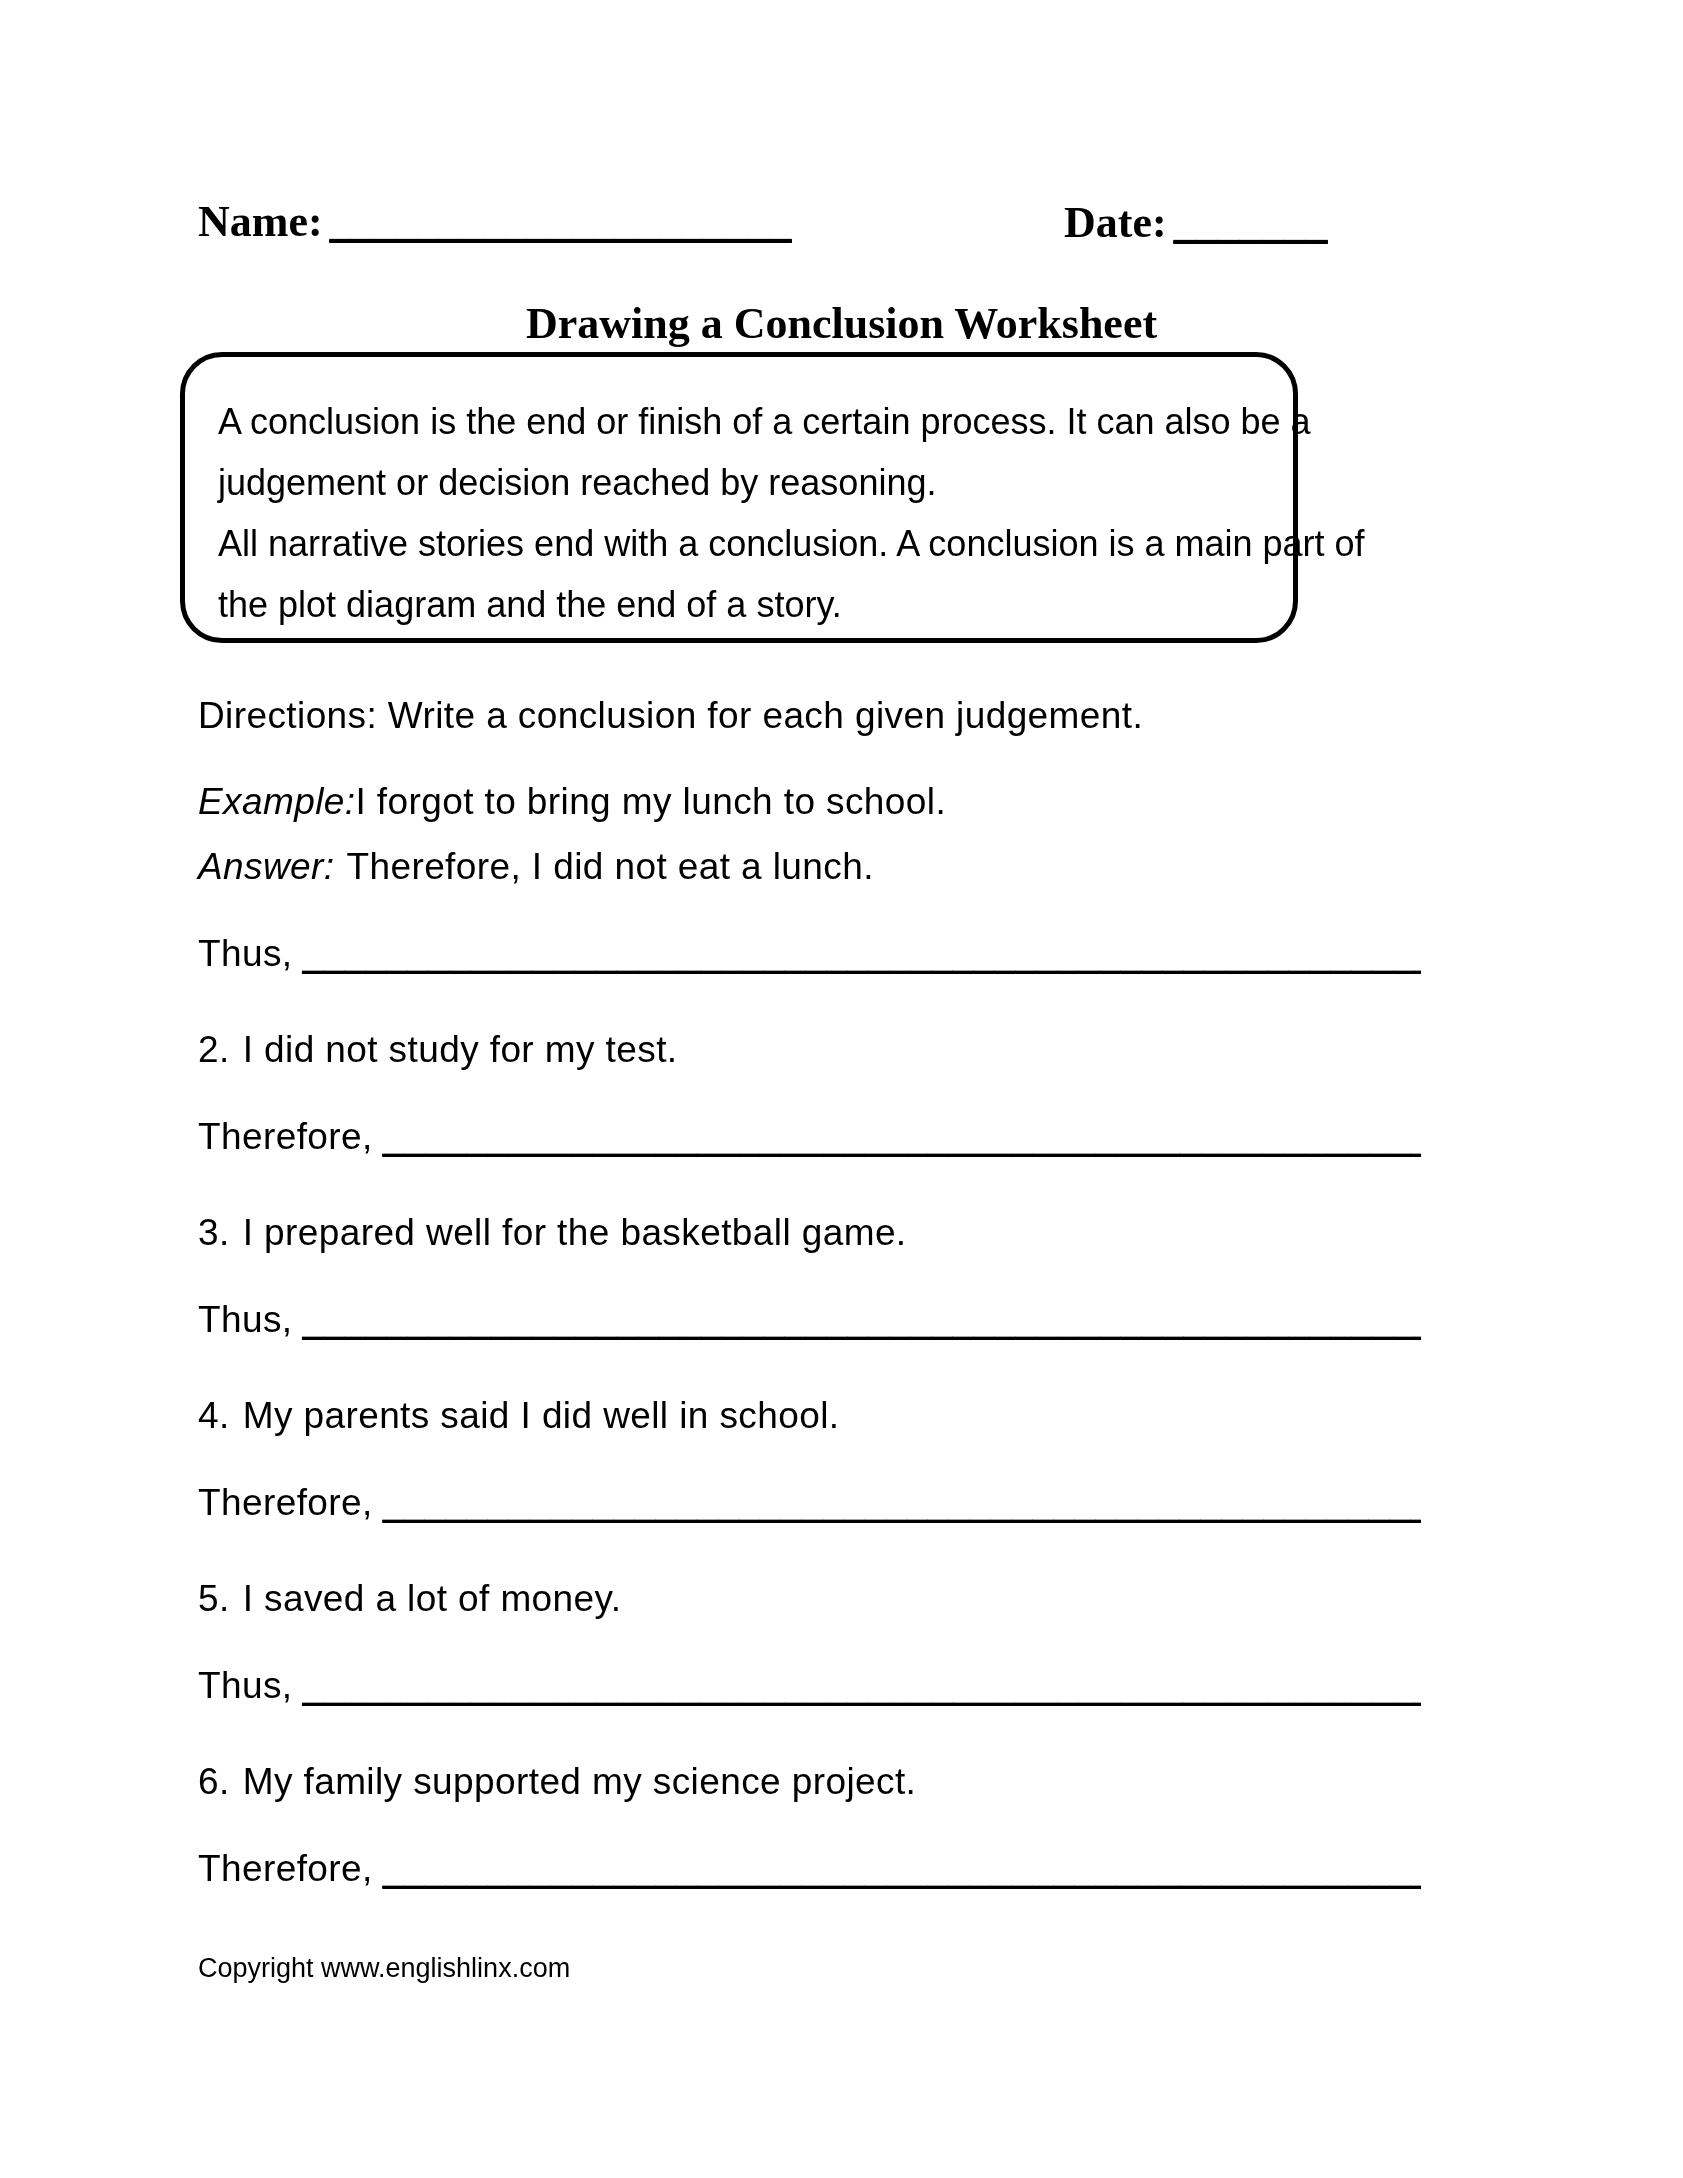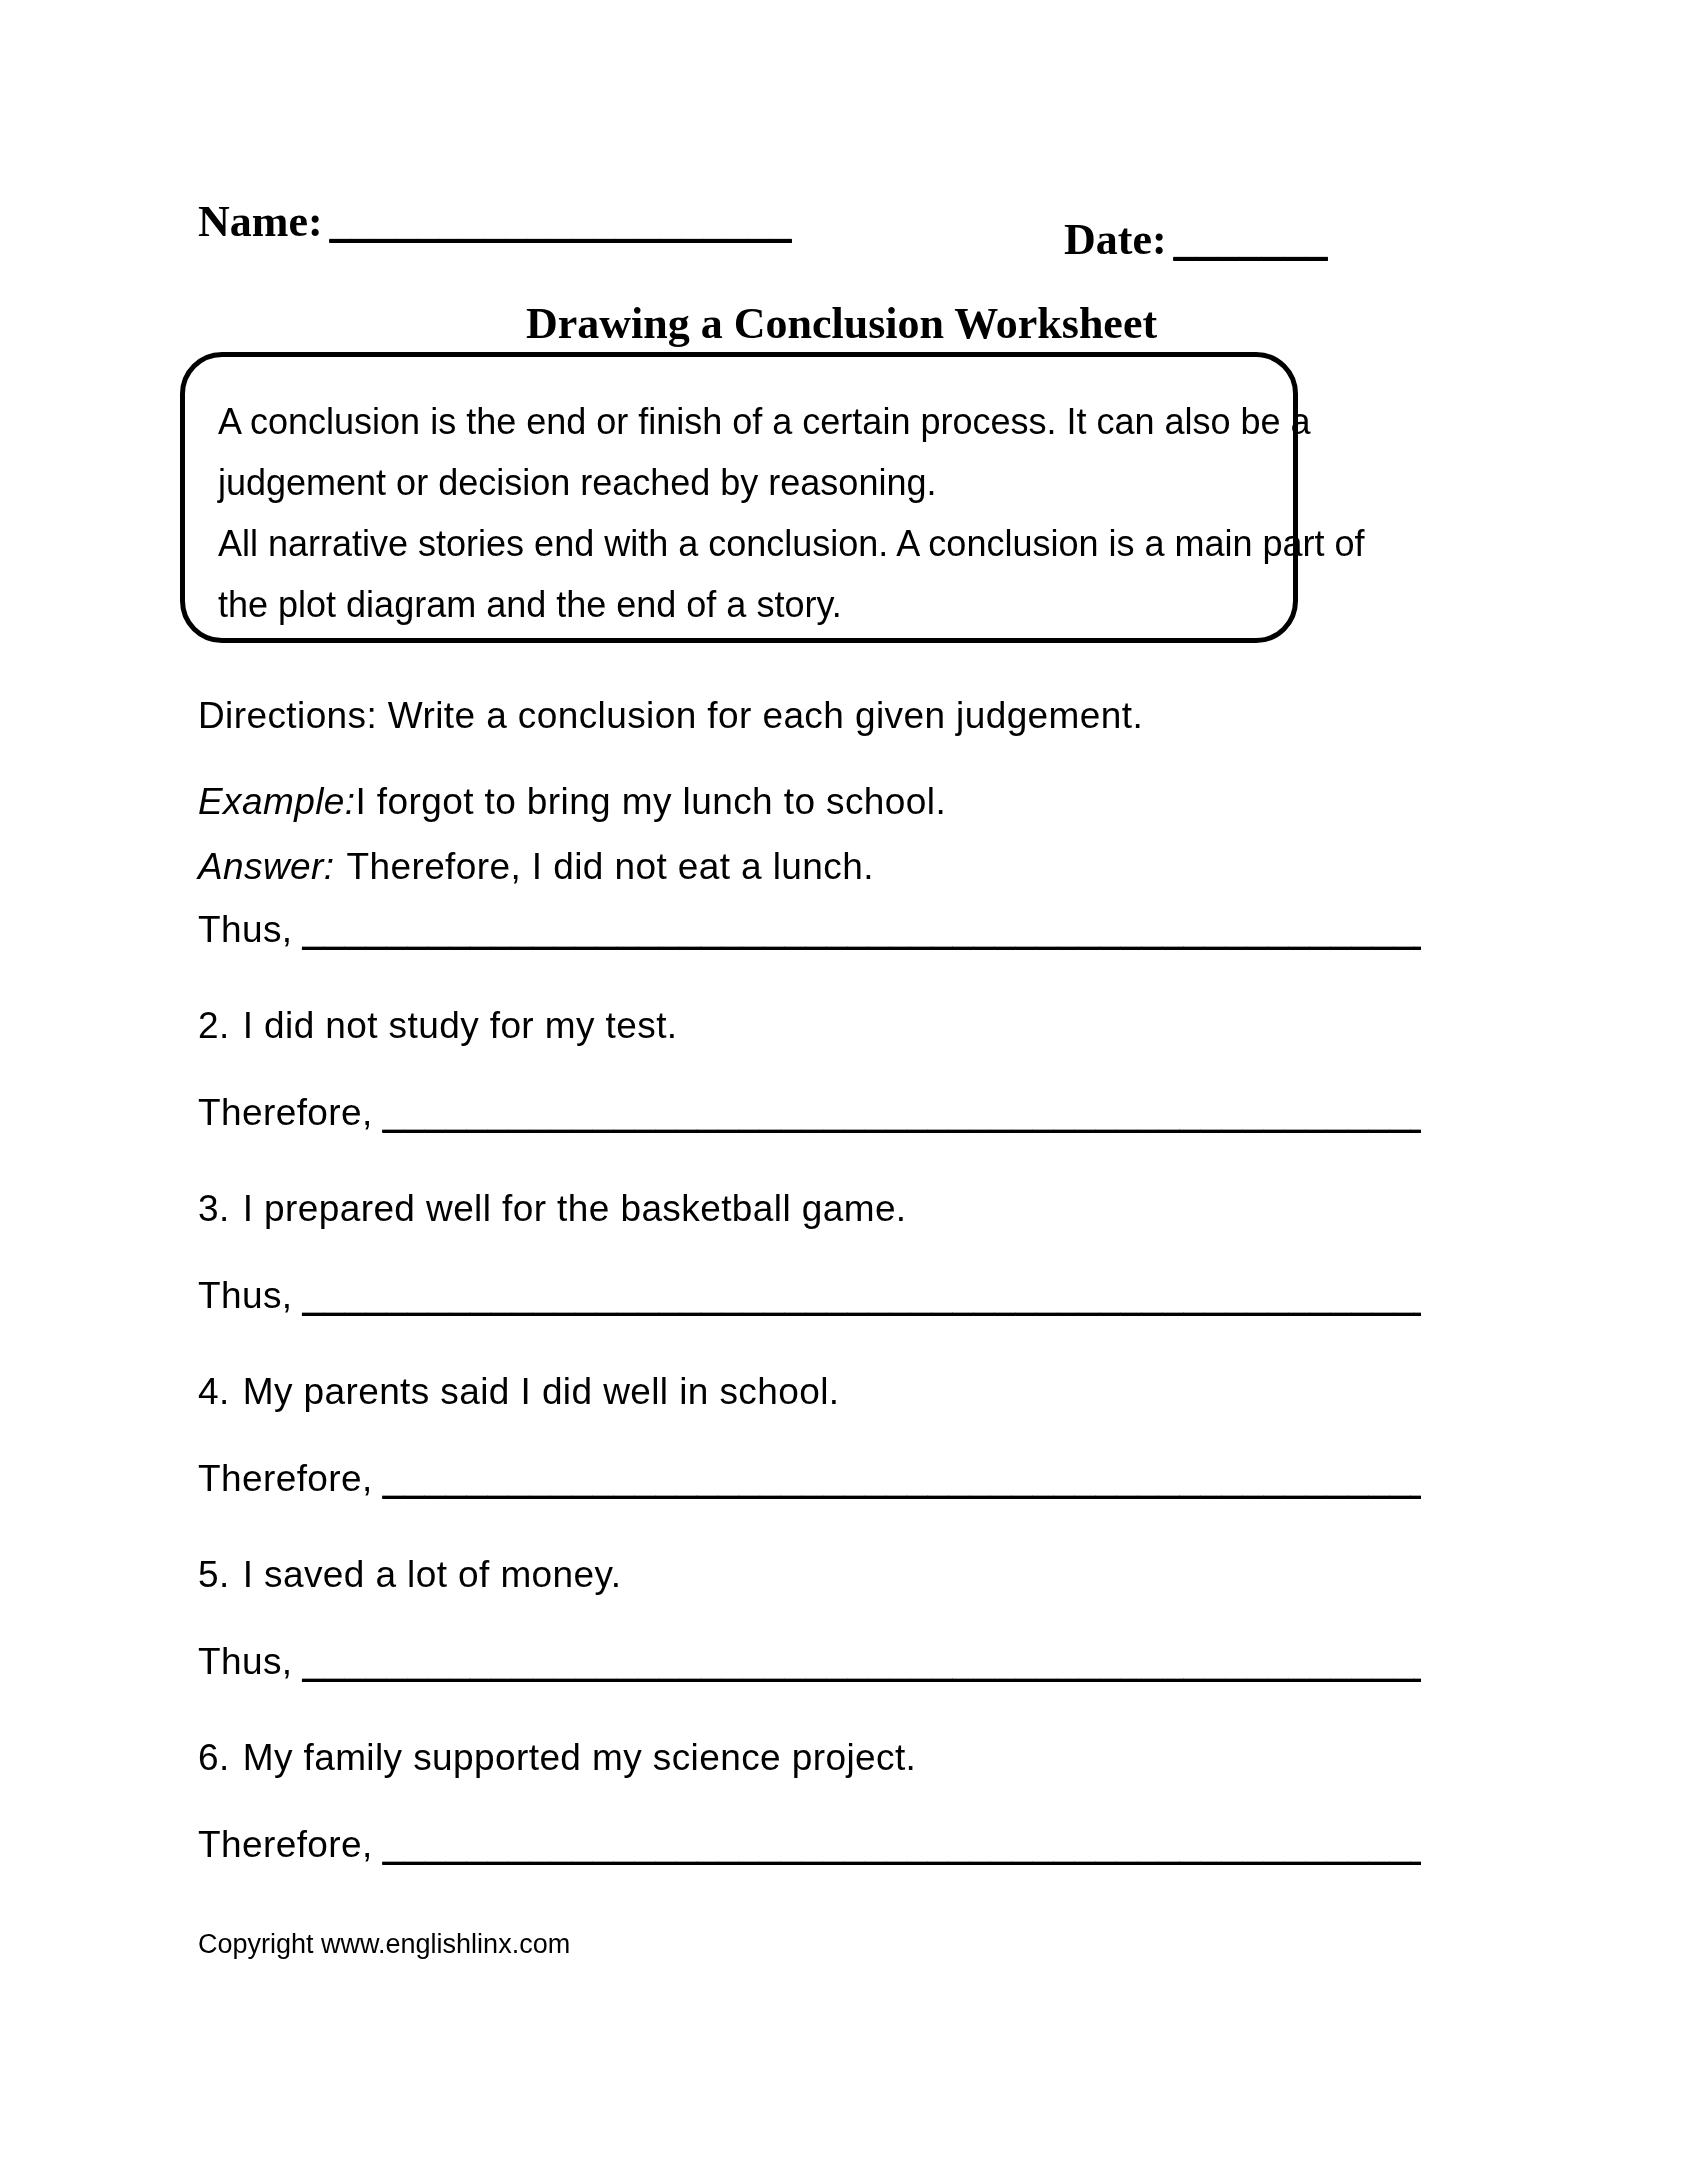--- a/index.html
+++ b/index.html
@@ -18,21 +18,21 @@
   
   .header-row {
     position: relative;
     height: 56px;
     font-family: "Liberation Serif", serif;
     font-weight: bold;
     font-size: 44px;
     line-height: 56px;
     white-space: nowrap;
   }
-  .date-group { position: absolute; left: 866px; top: 18px; }
+  .date-group { position: absolute; left: 866px; top: 1px; }
   .hdr-blank { margin-left: 10px; letter-spacing: 0; text-shadow: 0 1px 0 currentColor; font-style: italic; }
   
   .title {
     margin: 46px 0 0 0;
     text-align: center;
     font-family: "Liberation Serif", serif;
     font-weight: bold;
     font-size: 44px;
     line-height: 55px;
   }
@@ -53,21 +53,21 @@
   }
   
   .line {
     font-size: 37px;
     line-height: 46px;
     white-space: nowrap;
     letter-spacing: 0.4px;
   }
   .directions { margin-top: 50px; margin-bottom: 40px; }
   .example    { margin-bottom: 19px; }
-  .answer     { margin-bottom: 17px; }
+  .answer     { margin-bottom: 41px; }
   .ital { font-style: italic; }
   .example .label { }
   .answer  .label { margin-right: 12px; }
   .num { margin-right: 13px; }
   .scenario  { margin-bottom: 41px; }
   .blank-row {
     margin-bottom: 46px;
     width: 1223px;
     overflow: hidden;
     height: 50px;

